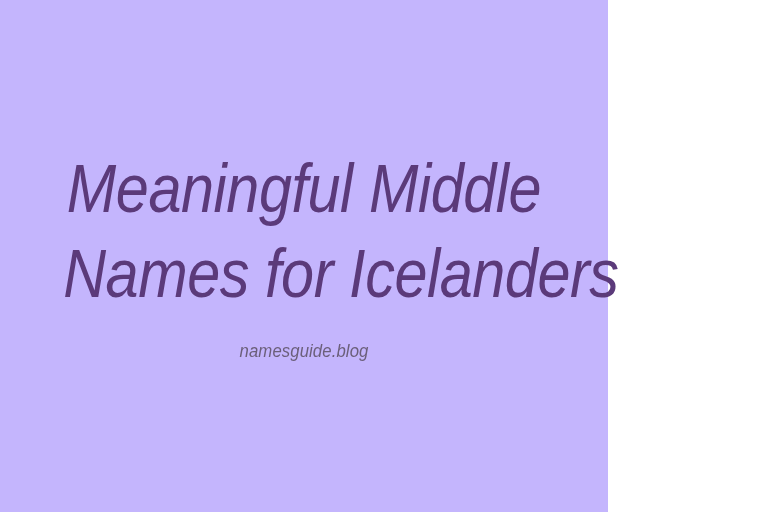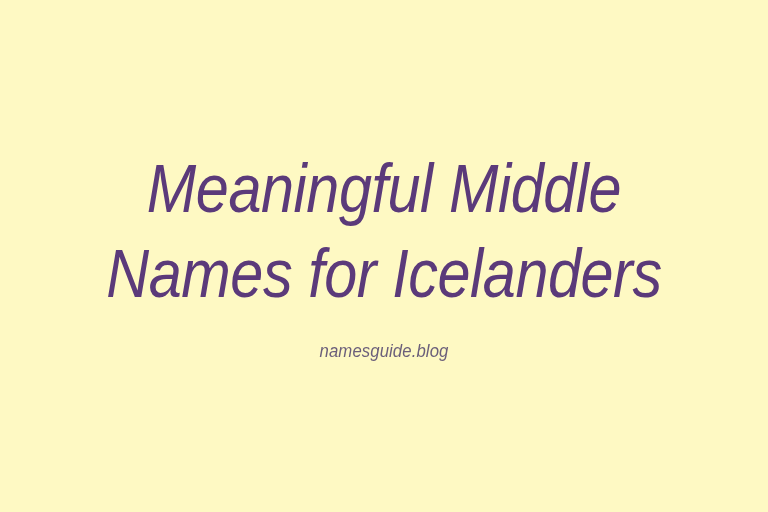--- a/index.html
+++ b/index.html
@@ -9,23 +9,23 @@
   body {
     width: 768px;
     height: 512px;
     overflow: hidden;
     font-family: "DejaVu Sans", sans-serif;
   }
 
   .banner {
     position: relative;
     box-sizing: border-box;
-    width: 768px;
+    width: 608px;
     height: 512px;
-    background: #fef9c3;
+    background: #c4b5fd;
     display: flex;
     flex-direction: column;
     align-items: center;
     justify-content: flex-start;
   }
 
   
   .title-block {
     position: absolute;
     left: 0;

